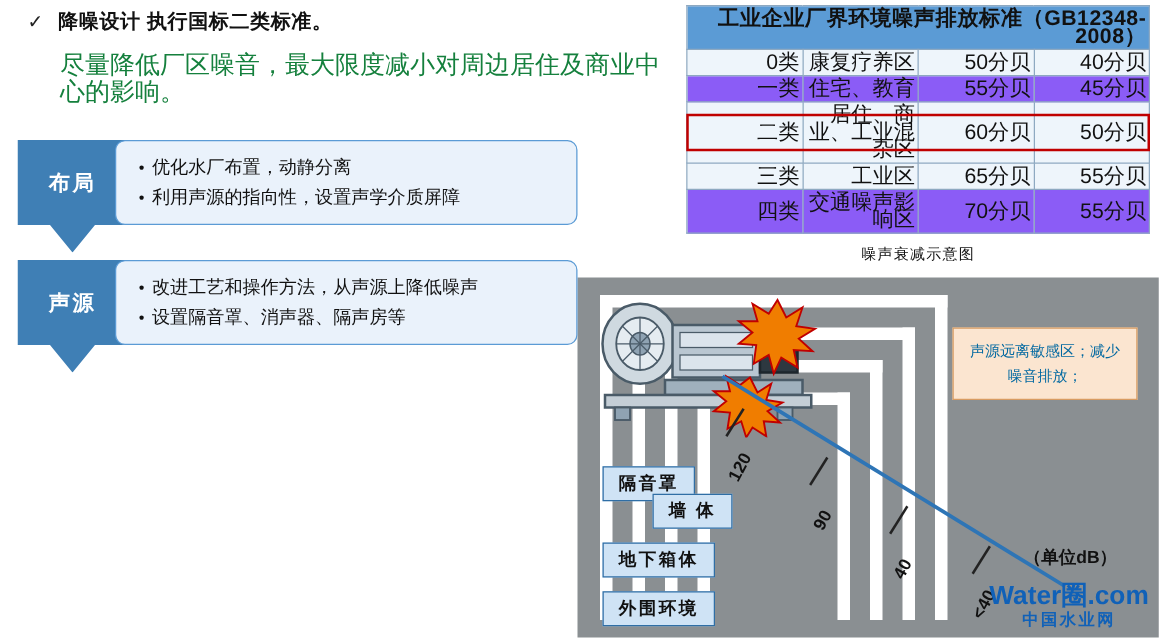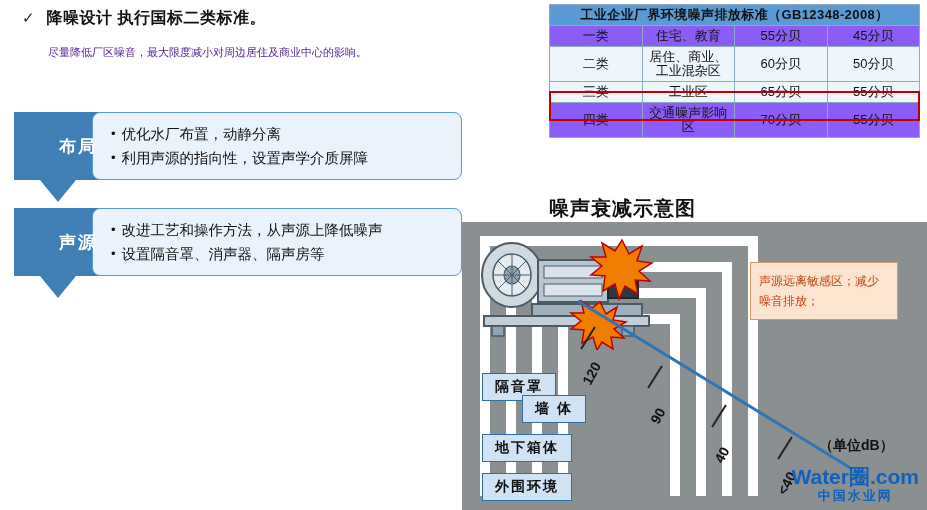--- a/index.html
+++ b/index.html
@@ -42,22 +42,22 @@
     font-size: 16px;
     font-weight: bold;
     color: #111;
     line-height: 20px;
     letter-spacing: 0.5px;
   }
   .subheading {
     position: absolute;
     left: 48px;
     top: 41px;
-    font-size: 11px;
-    color: #4c1d95;
+    font-size: 20px;
+    color: #15803d;
     line-height: 22px;
   }
 
   
   .arrow-block {
     position: absolute;
   }
   .arrow-shape {
     position: absolute;
     left: 0;
@@ -72,21 +72,20 @@
     width: 88px;
     height: 68px;
     display: flex;
     align-items: center;
     justify-content: center;
     color: #ffffff;
     font-size: 17px;
     font-weight: bold;
     letter-spacing: 2px;
     z-index: 3;
-    padding-left: 20px;
   }
   .bullet-box {
     position: absolute;
     left: 78px;
     top: 0;
     width: 370px;
     height: 68px;
     background: #eaf2fb;
     border: 1px solid #5b9bd5;
     border-radius: 8px;
@@ -117,22 +116,22 @@
     top: 4px;
     width: 371px;
   }
   table.std-table {
     border-collapse: collapse;
     width: 371px;
     table-layout: fixed;
   }
   table.std-table td, table.std-table th {
     border: 1px solid #8ea9c1;
-    font-size: 13px;
-    text-align: center;
+    font-size: 17px;
+    text-align: right;
     padding: 3px 2px;
     color: #111;
     line-height: 14px;
   }
   .std-title td {
     background: #5b9bd5;
     color: #ffffff;
     font-weight: bold;
     font-size: 12.5px;
     padding: 5px 2px;
@@ -162,22 +161,23 @@
     box-sizing: border-box;
     pointer-events: none;
   }
 
   
   .diagram-title {
     position: absolute;
     left: 549px;
     top: 195px;
     width: 371px;
-    font-size: 20px;
-    font-weight: bold;
+    text-align: center;
+    font-size: 12px;
+    font-weight: normal;
     color: #111;
     letter-spacing: 1px;
   }
   .diagram {
     position: absolute;
     left: 462px;
     top: 222px;
     width: 465px;
     height: 288px;
     background: #8a8f92;
@@ -193,29 +193,30 @@
     border: 1px solid #2f6ea5;
     color: #111;
     font-size: 14px;
     font-weight: bold;
     padding: 4px 12px;
     letter-spacing: 2px;
     white-space: nowrap;
   }
   .note-box {
     position: absolute;
-    left: 288px;
+    left: 300px;
     top: 40px;
     width: 130px;
     background: #fbe5d0;
     border: 1px solid #d89c63;
     padding: 8px 8px;
     font-size: 12px;
-    color: #c2410c;
+    color: #0369a1;
     line-height: 20px;
+    text-align: center;
   }
   .unit-label {
     position: absolute;
     left: 357px;
     top: 215px;
     font-size: 14px;
     font-weight: bold;
     color: #111;
   }
   .db-line {
@@ -316,20 +317,26 @@
     </div>
   </div>
 
 </div>
 
 <div class="std-table-wrap">
   <table class="std-table">
     <tbody>
         <tr class="std-title">
       <td colspan="4">工业企业厂界环境噪声排放标准（GB12348-2008）</td>
+    </tr>
+    <tr class="std-row">
+      <td>0类</td>
+      <td>康复疗养区</td>
+      <td>50分贝</td>
+      <td>40分贝</td>
     </tr>
     <tr class="std-row alt">
       <td>一类</td>
       <td>住宅、教育</td>
       <td>55分贝</td>
       <td>45分贝</td>
     </tr>
     <tr class="std-row highlight">
       <td>二类</td>
       <td>居住、商业、工业混杂区</td>

